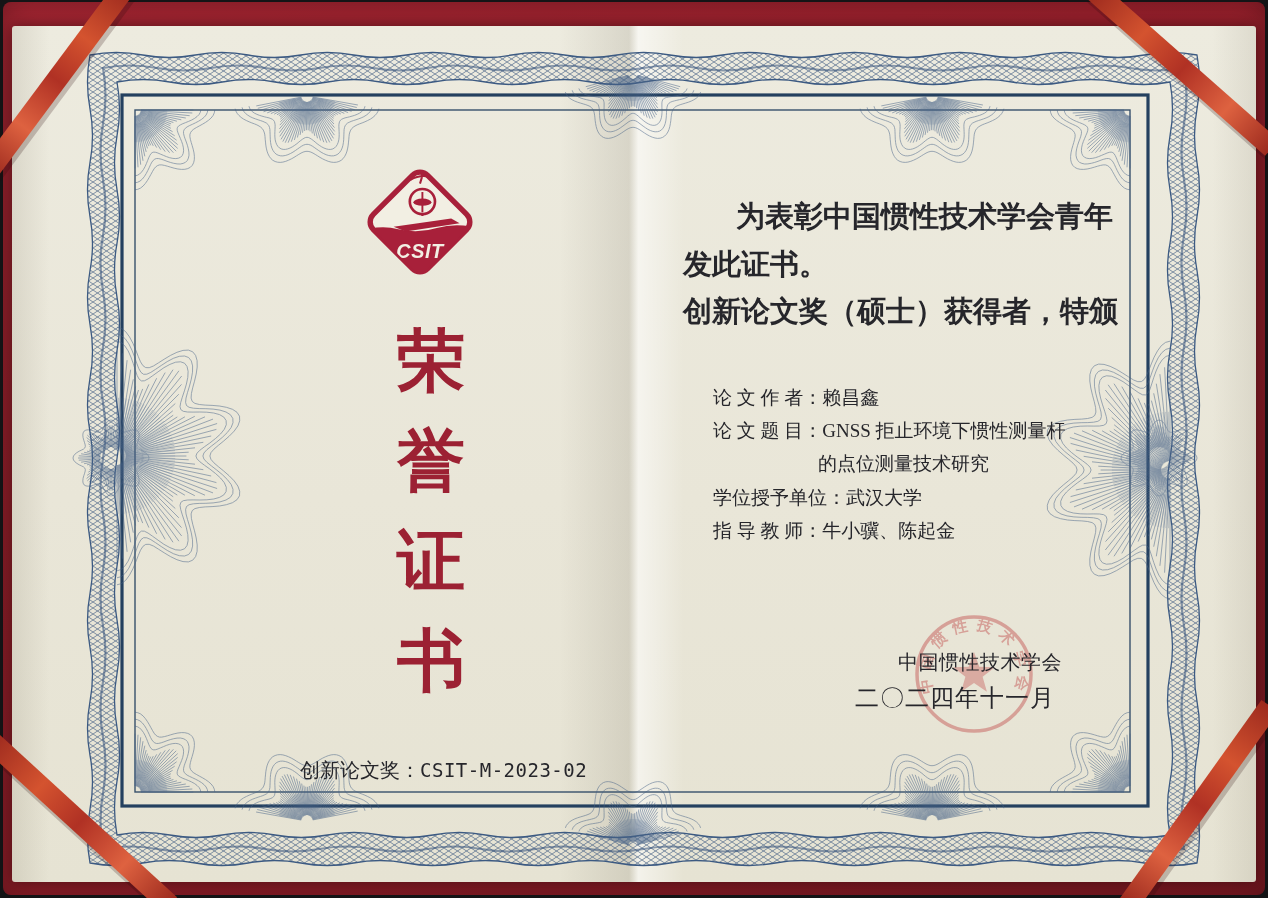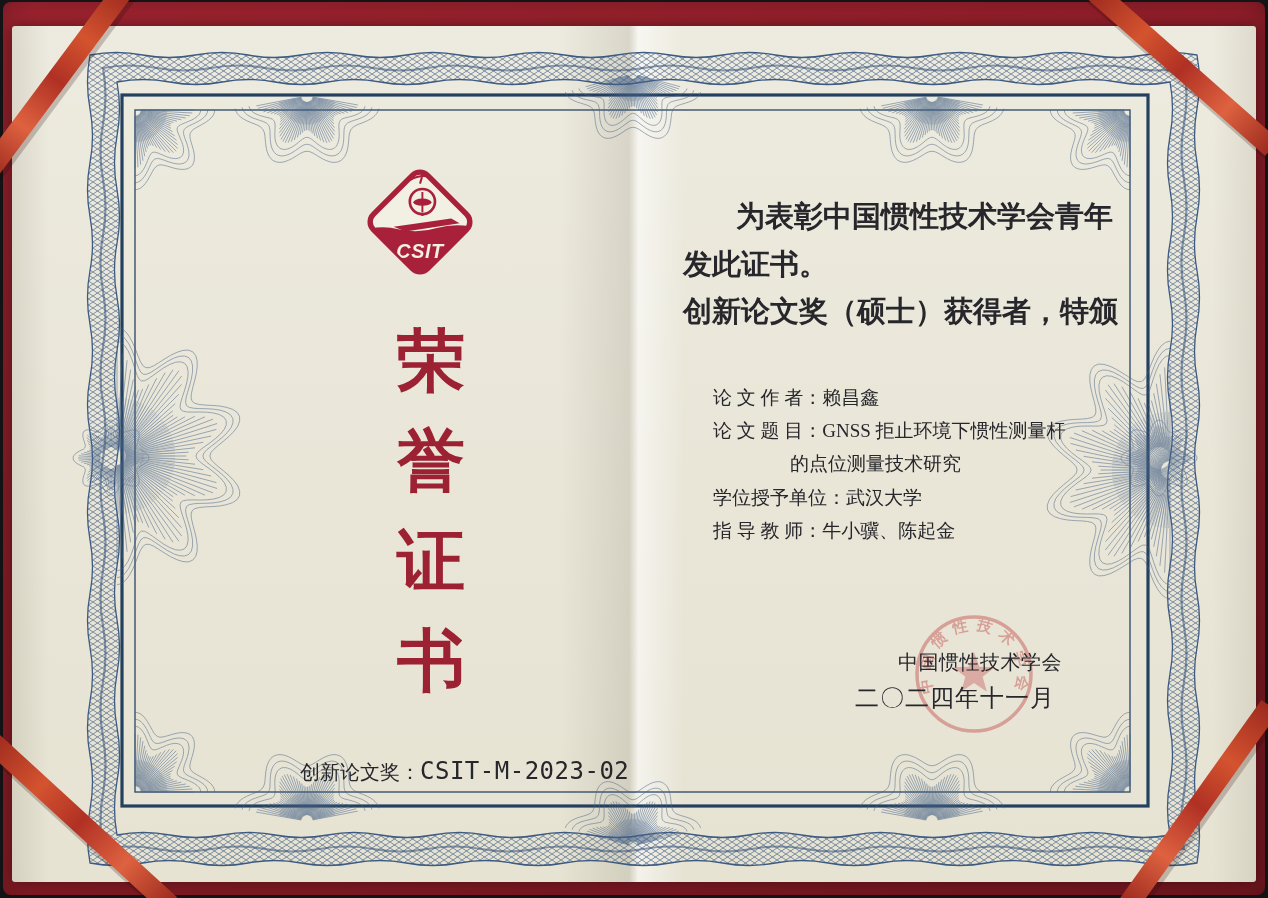--- a/index.html
+++ b/index.html
@@ -31,30 +31,30 @@
 
   .logo{position:absolute;left:348px;top:136px;width:120px;height:120px;}
 
   .title-col{position:absolute;left:358px;top:285px;width:122px;text-align:center;}
   .title-col .ch{
     font-size:68px;line-height:100px;font-weight:bold;
     color:var(--title-red,#9c2133);
   }
 
   .cert-no{position:absolute;left:288px;top:731px;font-size:20px;color:var(--ink-black,#26262b);white-space:nowrap;}
-  .cert-no .num{font-family:"DejaVu Sans Mono",monospace;font-size:24px;letter-spacing:.5px;}
+  .cert-no .num{font-family:"DejaVu Sans Mono",monospace;font-size:19px;letter-spacing:.5px;}
 
   .citation{position:absolute;left:671px;top:145px;width:450px;
     font-size:29px;font-weight:bold;line-height:47.5px;
     color:var(--ink-black,#26262b);white-space:nowrap;margin-top:22px;}
   .citation .l1{text-indent:53px;}
 
   .fields{position:absolute;left:701px;top:355px;font-size:19px;line-height:33.2px;
     color:var(--ink-black,#26262b);white-space:nowrap;}
-  .fields .cont{margin-left:77px;}
+  .fields .cont{margin-left:105px;}
 
   .issuer{position:absolute;left:886px;top:623px;font-size:20px;letter-spacing:.5px;
     color:var(--ink-black,#26262b);white-space:nowrap;}
   .date{position:absolute;left:843px;top:656px;font-size:24px;letter-spacing:1px;
     color:var(--ink-black,#26262b);white-space:nowrap;}
 </style>
 </head>
 <body>
 
 <div class="photo">

